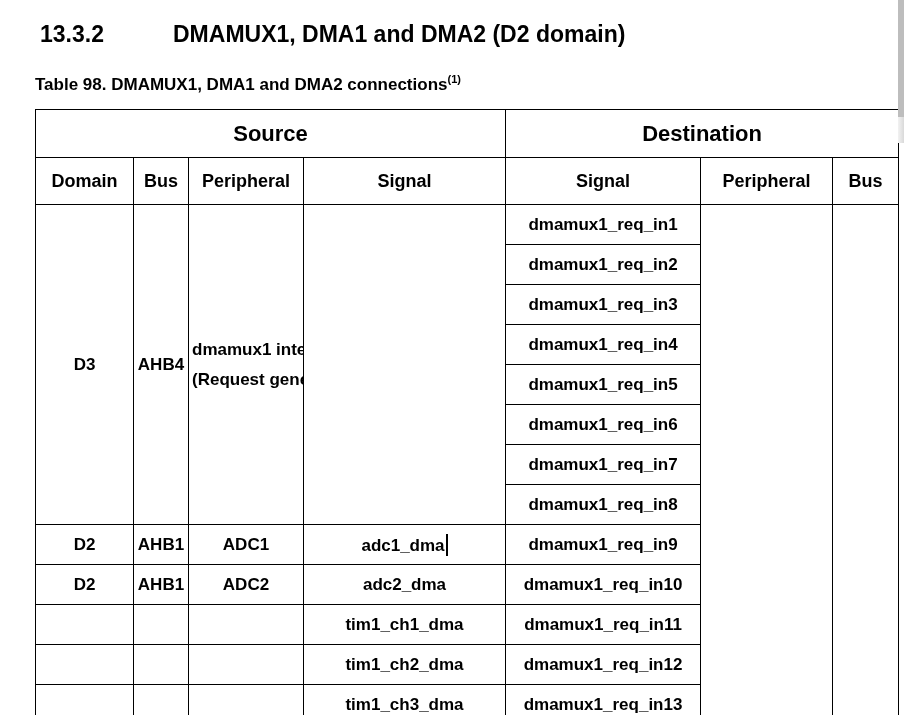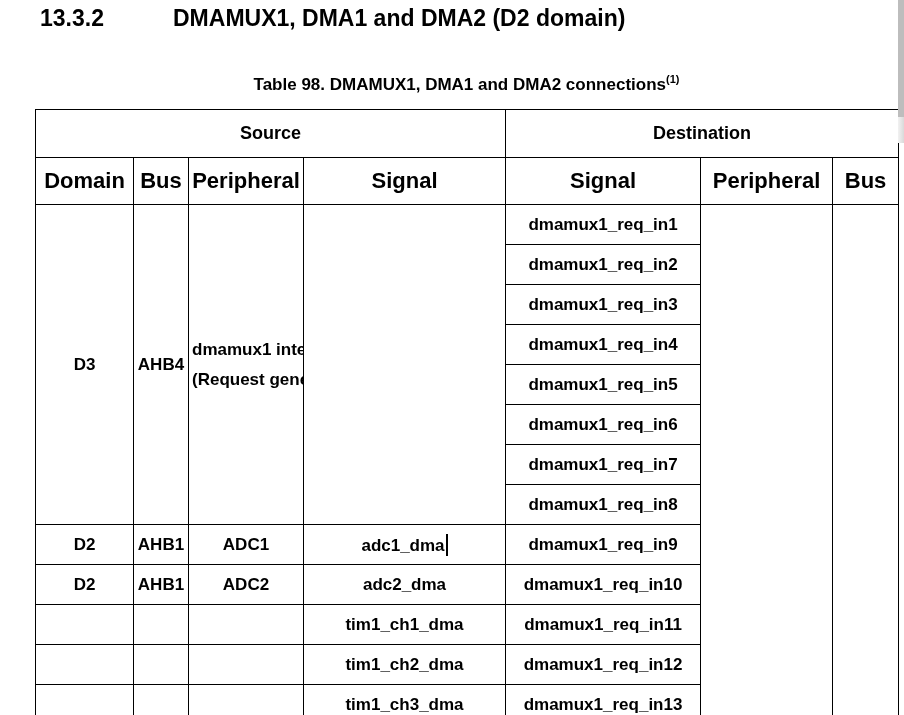--- a/index.html
+++ b/index.html
@@ -13,21 +13,21 @@
     position: relative;
     overflow: hidden;
     font-family: "Liberation Sans", sans-serif;
     color: #000000;
   }
 
   
   #section-heading {
     position: absolute;
     left: 40px;
-    top: 1px;
+    top: 17px;
     width: 820px;
     height: 34px;
     font-weight: bold;
     font-size: 23px;
     line-height: 34px;
     white-space: nowrap;
   }
   #section-number {
     display: inline-block;
     width: 133px;
@@ -37,21 +37,21 @@
     display: inline-block;
     vertical-align: top;
   }
 
   
   #table-caption {
     position: absolute;
     left: 35px;
     top: 74px;
     width: 863px;
-    text-align: center;
+    text-align: left;
     font-weight: bold;
     font-size: 17px;
     line-height: 22px;
     white-space: nowrap;
   }
   #table-caption sup {
     font-size: 11px;
     vertical-align: super;
     line-height: 0;
   }
@@ -73,22 +73,22 @@
     text-align: center;
     vertical-align: middle;
     font-weight: bold;
     overflow: hidden;
     white-space: nowrap;
   }
   #connections-table th {
     font-weight: bold;
   }
 
-  .grp-head { height: 47px; font-size: 18px; }
-  .col-head { height: 46px; font-size: 22px; }
+  .grp-head { height: 47px; font-size: 22px; }
+  .col-head { height: 46px; font-size: 18px; }
 
   
   .col-head { border-bottom: 4px solid #000000; }
 
   .data-row td { height: 39px; }
 
   
   .c-domain   { width: 98px;  }
   .c-bus      { width: 55px;  }
   .c-periph   { width: 115px; }

